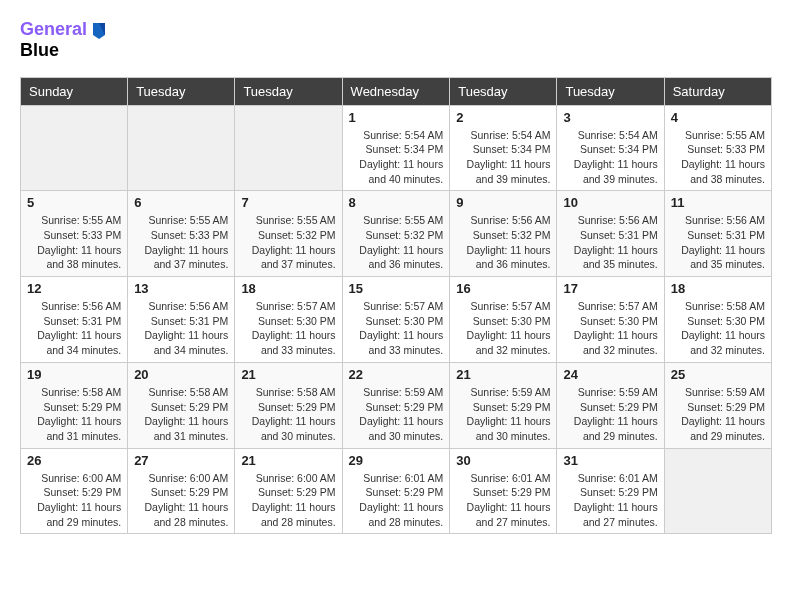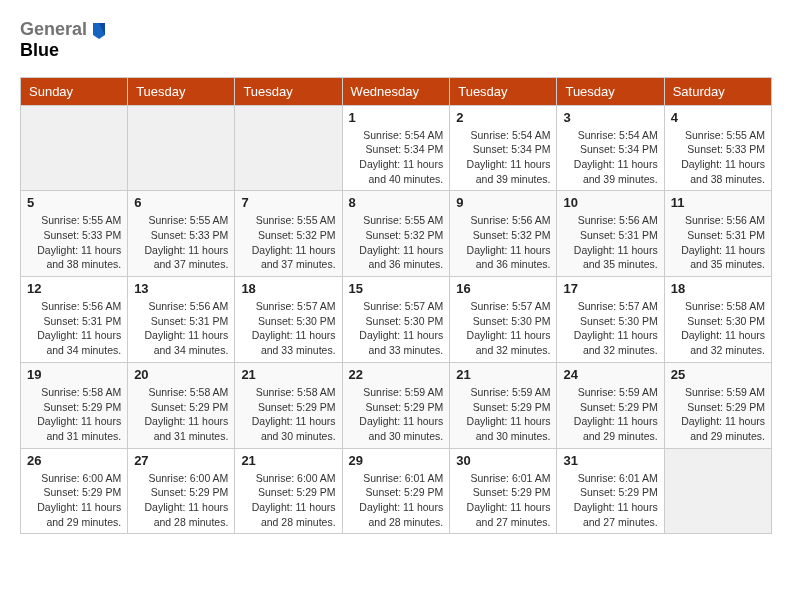--- a/index.html
+++ b/index.html
@@ -31,21 +31,21 @@
     .location-title {
       font-size: 16px;
       color: #555;
     }
     .calendar {
       width: 100%;
       border-collapse: collapse;
       font-size: 11px;
     }
     .calendar th {
-      background-color: #c2410c;
+      background-color: #404040;
       color: #fff;
       text-align: left;
       padding: 6px 8px;
       font-size: 13px;
       font-weight: normal;
       border: 1px solid #ccc;
     }
     .calendar td {
       vertical-align: top;
       border: 1px solid #ccc;
@@ -72,21 +72,21 @@
     .empty-cell {
       background: #f0f0f0 !important;
     }
   </style>
 </head>
 <body>
 
 <div class="header-area">
   <div class="logo">
     <div style="line-height:1.1;">
-      <span style="font-size:18px;font-weight:bold;color:#737373;">General</span><svg width="20" height="20" style="vertical-align:middle;margin-left:2px;" viewBox="0 0 20 20">
+      <span style="font-size:18px;font-weight:bold;color:#8b5cf6;">General</span><svg width="20" height="20" style="vertical-align:middle;margin-left:2px;" viewBox="0 0 20 20">
           <polygon points="4,2 16,2 16,14 10,18 4,14" fill="#1565c0"></polygon>
           <polygon points="10,2 16,2 16,14" fill="#0d47a1"></polygon>
         </svg><br>
       <span style="font-size:18px;font-weight:bold;color:#000000;">Blue</span>
     </div>
   </div>
   <div class="title-area">
     <div class="month-title"></div>
     <div class="location-title"></div>
   </div>

